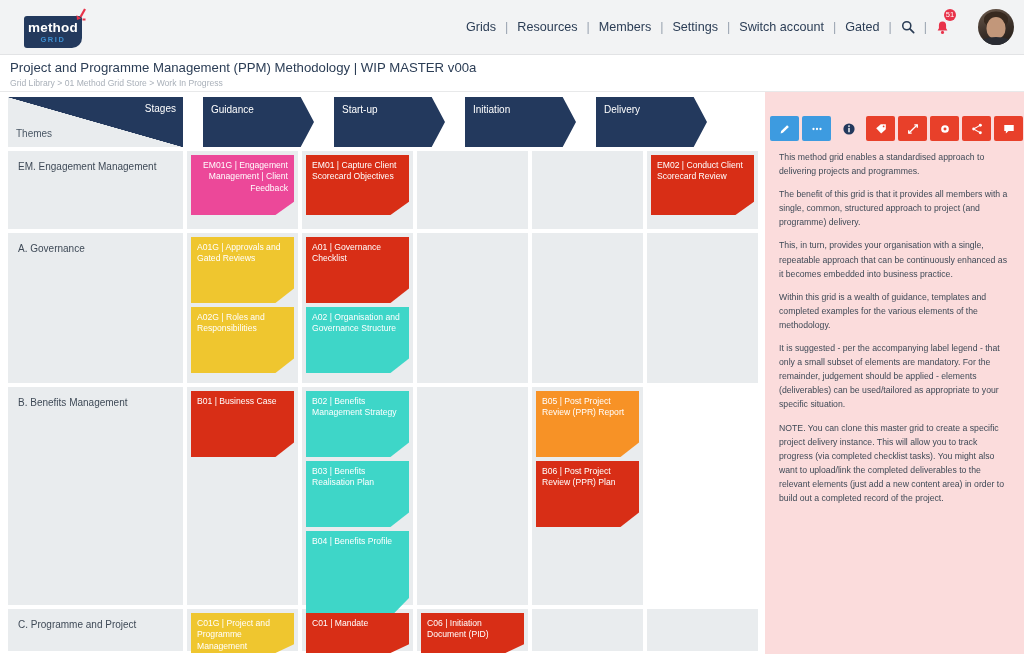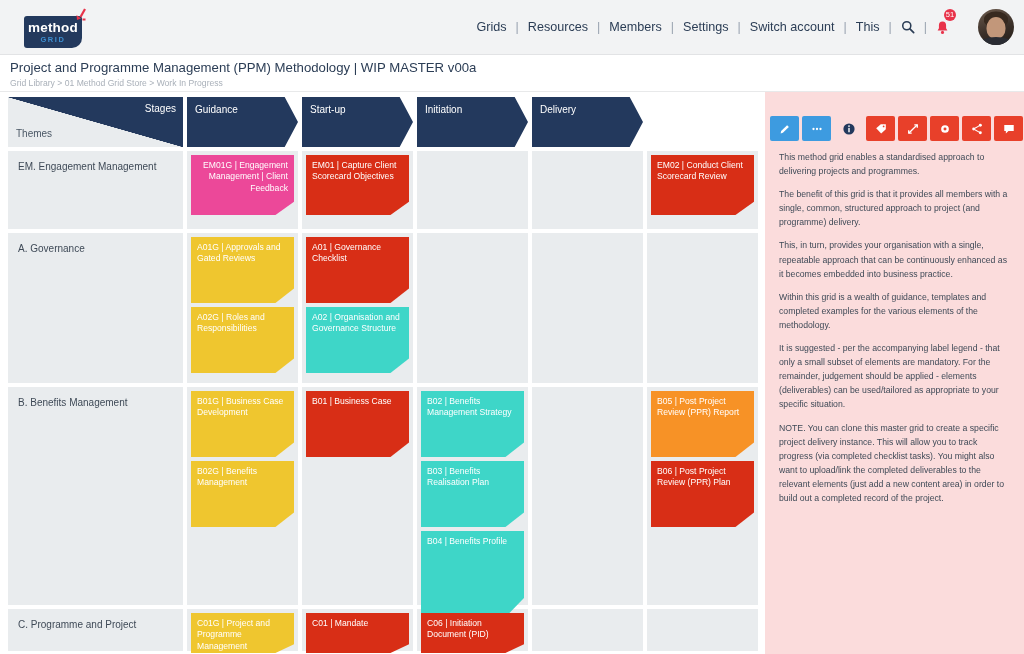--- a/index.html
+++ b/index.html
@@ -97,21 +97,21 @@
 
   
   .main { display: flex; width: 1024px; height: 562px; }
   .gridarea {
     width: 765px; height: 562px;
     background: #ffffff; padding: 5px 0 0 8px;
     overflow: hidden; position: relative;
   }
 
   
-  .stage-row { display: flex; gap: 4px; height: 50px; }
+  .stage-row { display: flex; gap: 20px; height: 50px; }
   .corner-cell {
     width: 175px; height: 50px; position: relative;
     background: #e9ecee; overflow: hidden; flex: none;
   }
   .corner-cell .tri {
     position: absolute; inset: 0;
     background: linear-gradient(to bottom left, #23395d 0%, #23395d 50%, transparent 50.4%);
   }
   .corner-cell .stages-lbl {
     position: absolute; right: 7px; top: 6px;
@@ -183,21 +183,21 @@
     <a href="#">Grids</a>
     <span class="sep">|</span>
     <a href="#">Resources</a>
     <span class="sep">|</span>
     <a href="#">Members</a>
     <span class="sep">|</span>
     <a href="#">Settings</a>
     <span class="sep">|</span>
     <a href="#">Switch account</a>
     <span class="sep">|</span>
-    <a href="#">This</a>
+    <a href="#">Gated</a>
     <span class="sep">|</span>
 
     <span class="icon-btn">
       <svg width="14" height="14" viewBox="0 0 16 16">
         <circle cx="6.6" cy="6.6" r="4.6" stroke="#2b3d55" stroke-width="1.8" fill="none"></circle>
         <path d="M10.2 10.2 L14.5 14.5" stroke="#2b3d55" stroke-width="1.9" stroke-linecap="round"></path>
       </svg>
     </span>
     <span class="sep">|</span>
 
@@ -312,24 +312,20 @@
           <div class="stage-cell">
             <div class="card" style="background: rgb(216, 46, 22); height: 66px;">A01 | Governance Checklist</div>
             <div class="card" style="background: rgb(62, 214, 200); height: 66px;">A02 | Organisation and Governance Structure</div>
           </div>
           <div class="stage-cell"></div>
           <div class="stage-cell"></div>
           <div class="stage-cell"></div>
         </div>
         <div class="theme-row" style="height: 218px;">
           <div class="theme-cell">B. Benefits Management</div>
-          <div class="stage-cell">
-            <div class="card" style="background: rgb(239, 198, 47); height: 66px;">B01G | Business Case Development</div>
-            <div class="card" style="background: rgb(239, 198, 47); height: 66px;">B02G | Benefits Management</div>
-          </div>
           <div class="stage-cell">
             <div class="card" style="background: rgb(216, 46, 22); height: 66px;">B01 | Business Case</div>
           </div>
           <div class="stage-cell">
             <div class="card" style="background: rgb(62, 214, 200); height: 66px;">B02 | Benefits Management Strategy</div>
             <div class="card" style="background: rgb(62, 214, 200); height: 66px;">B03 | Benefits Realisation Plan</div>
             <div class="card" style="background: rgb(62, 214, 200); height: 86px;">B04 | Benefits Profile</div>
           </div>
           <div class="stage-cell"></div>
           <div class="stage-cell">

